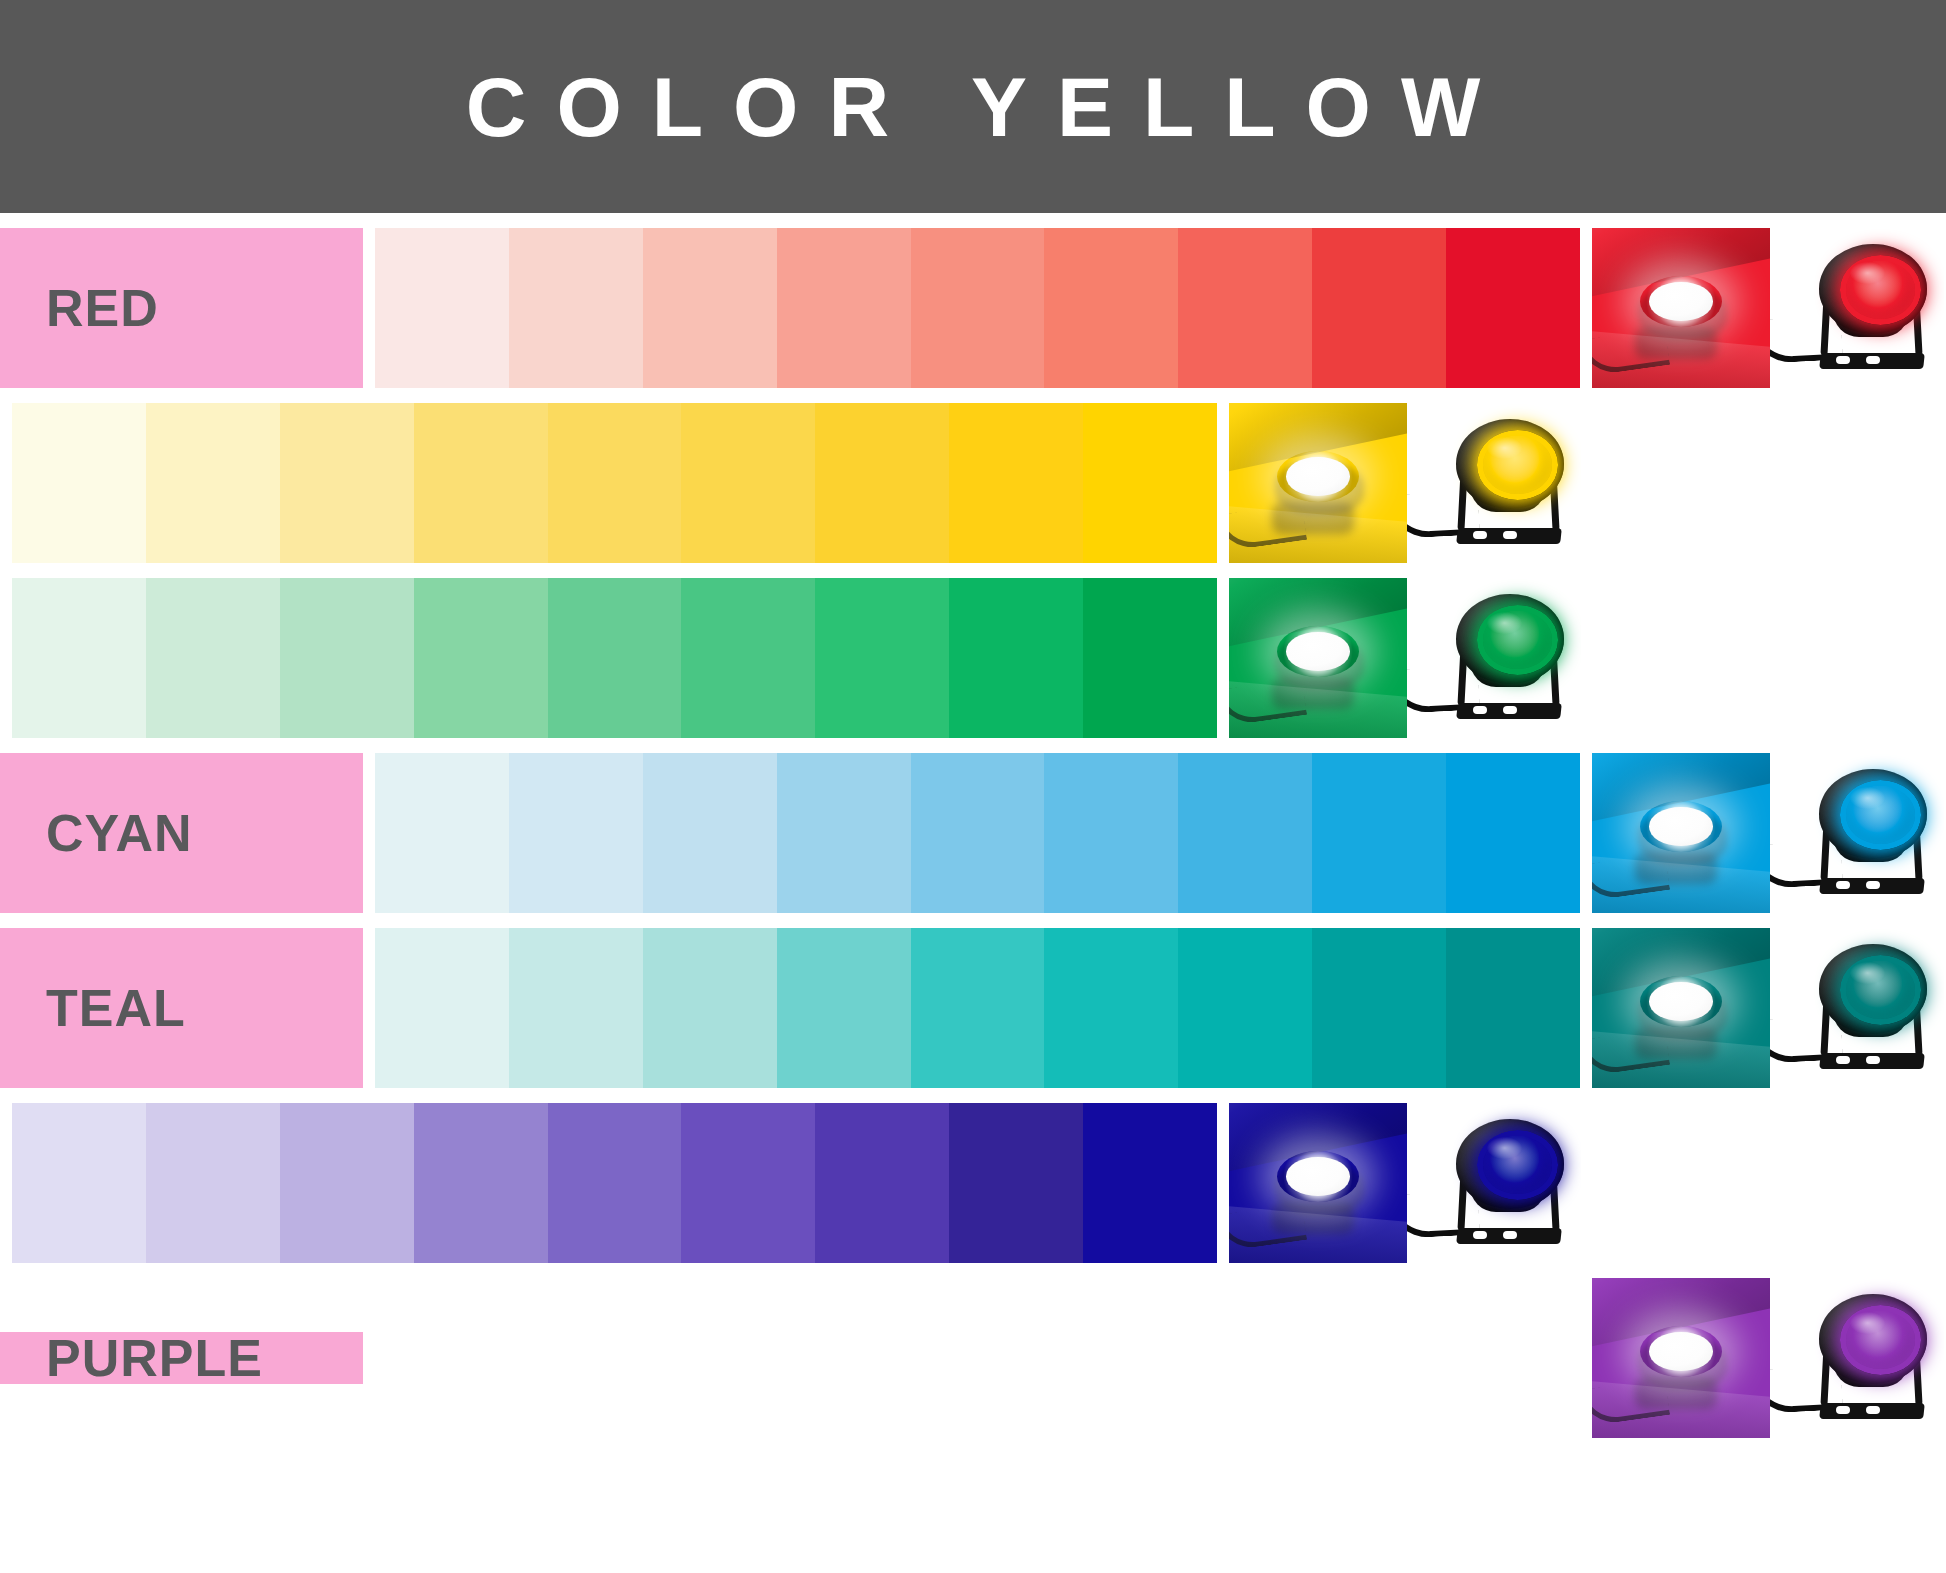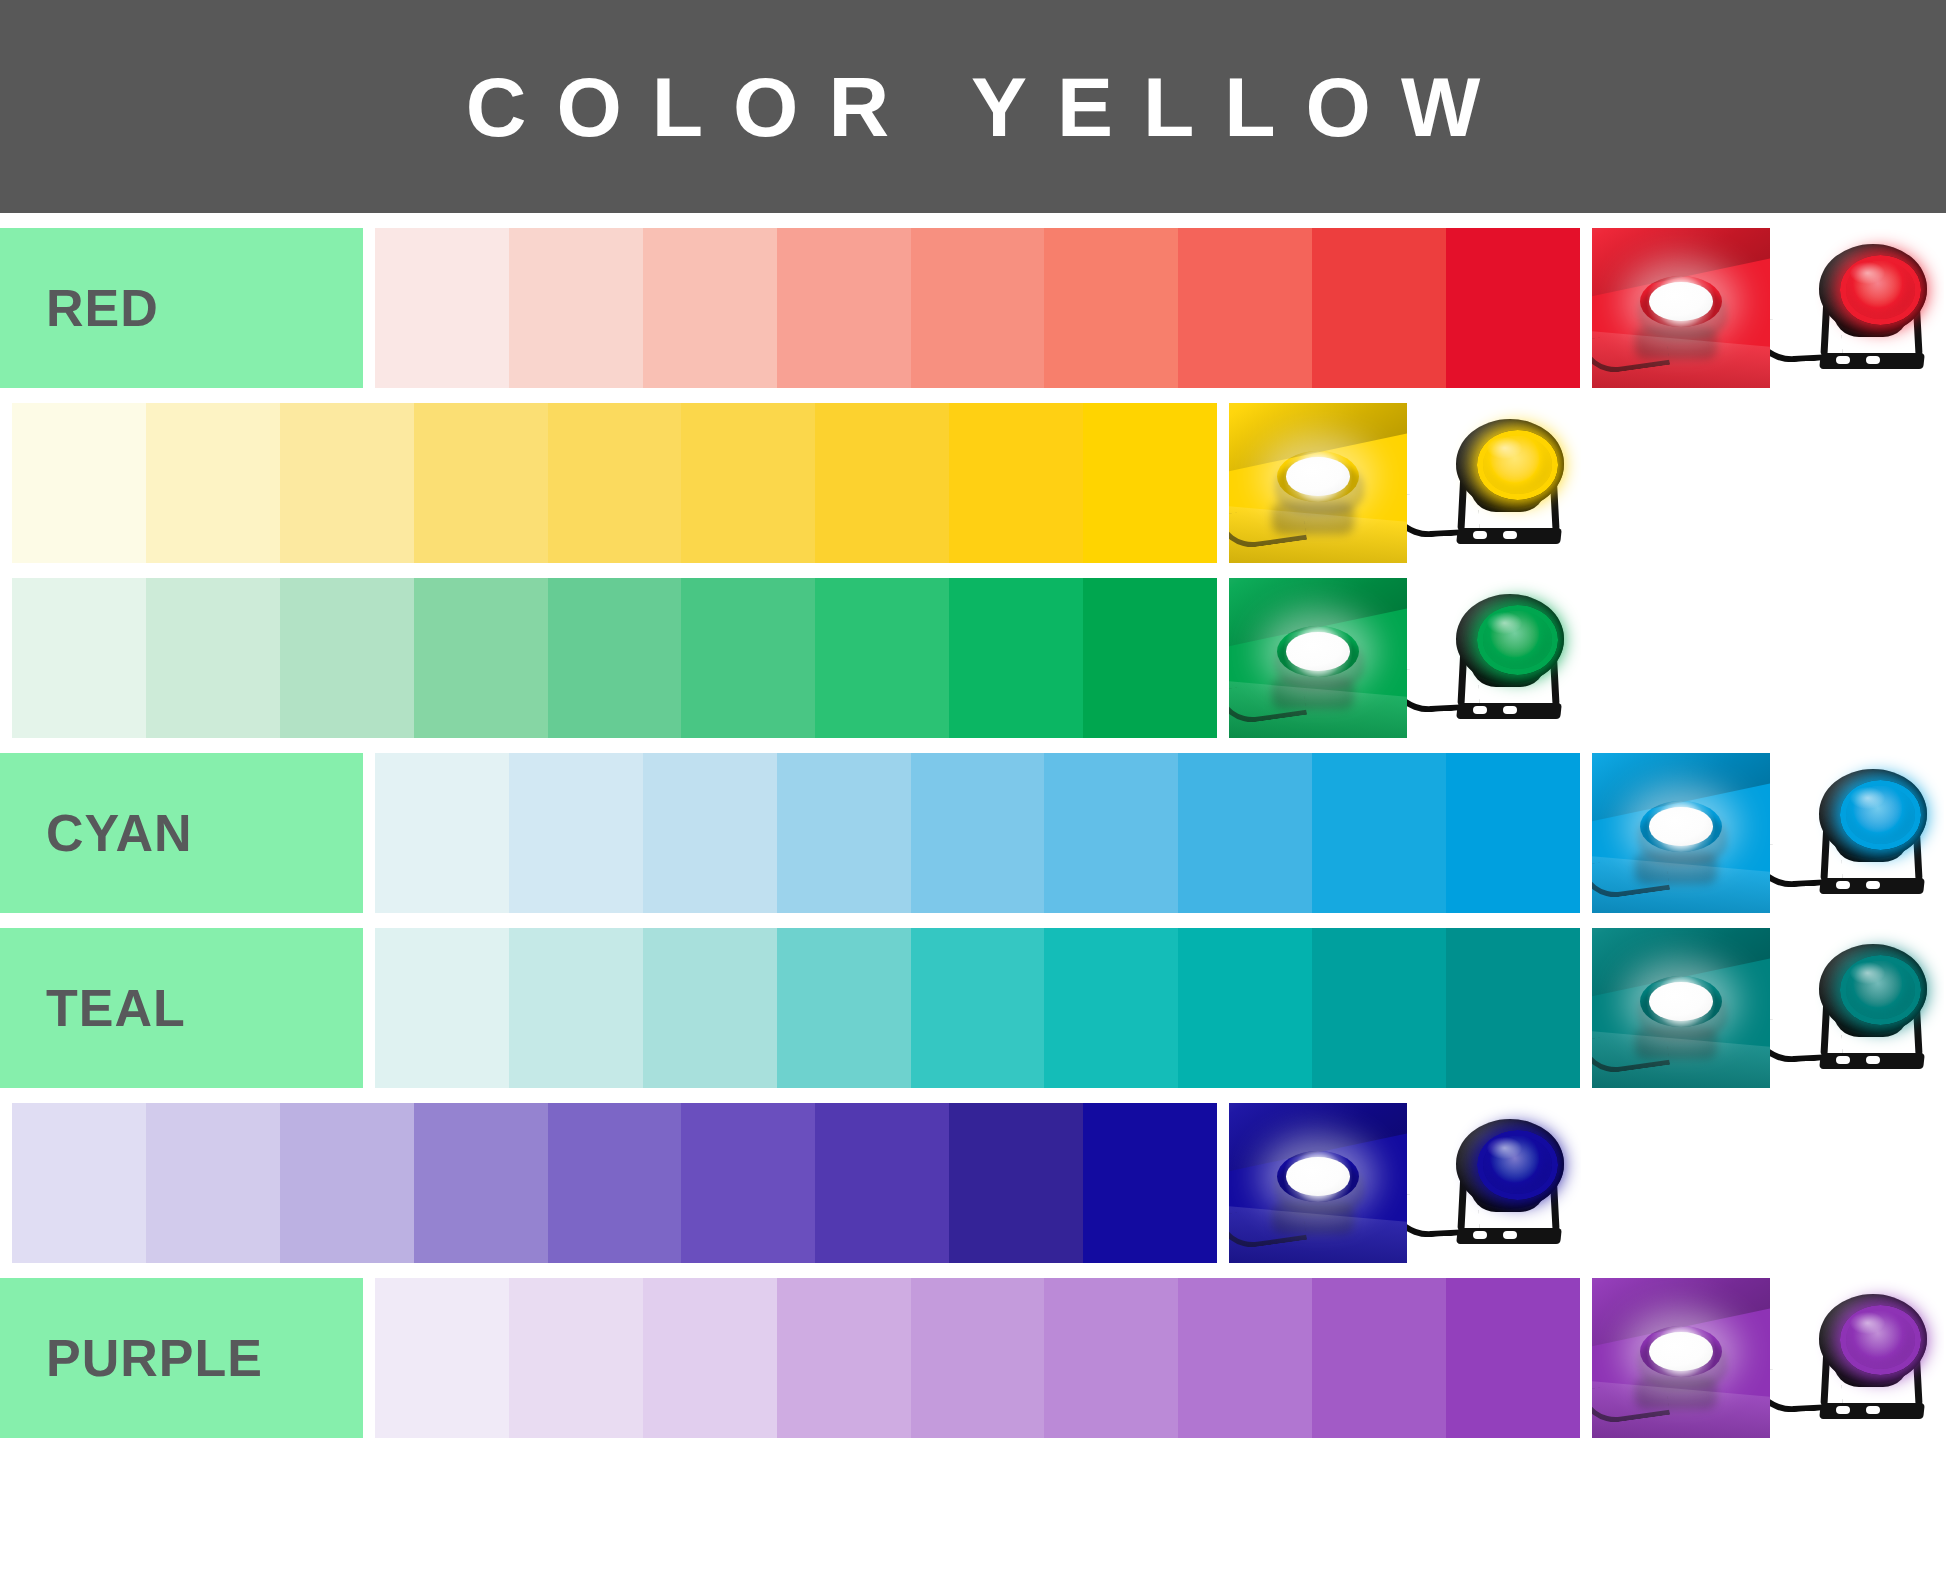--- a/index.html
+++ b/index.html
@@ -43,27 +43,27 @@
     padding-top: 15px;
     display: flex;
     flex-direction: column;
   }
   .color-row {
     display: flex;
     align-items: stretch;
     height: 160px;
     margin-bottom: 15px;
   }
-  .color-row:last-child { margin-bottom: 0; }
+  .color-row:last-child { margin-bottom: 0; align-items: center; }
 
   
   .row-label-cell {
     width: 363px;
     flex: 0 0 363px;
-    background: #86efac;
+    background: #f9a8d4;
     display: flex;
     align-items: center;
     box-sizing: border-box;
     padding-left: 46px;
   }
   .row-label-text {
     color: #58595b;
     font-size: 52px;
     font-weight: 700;
     letter-spacing: 1px;

